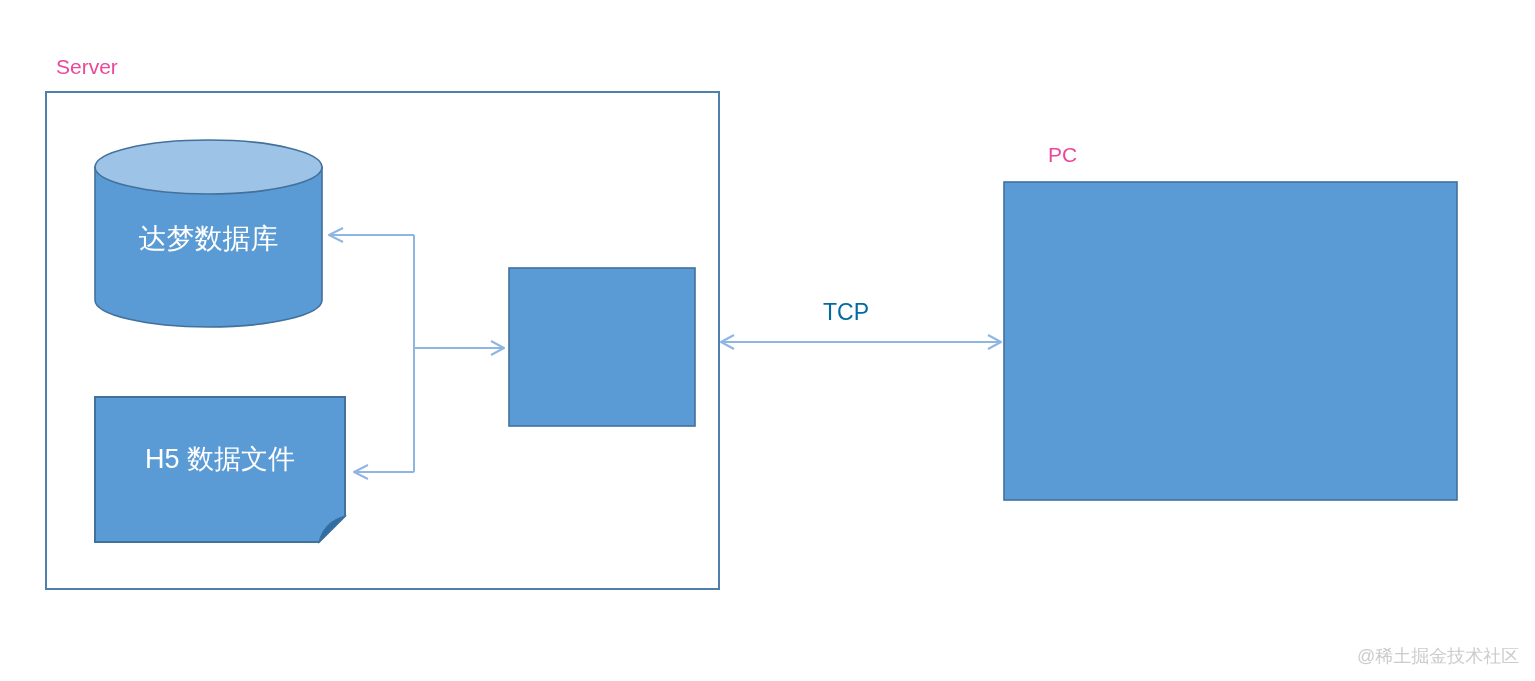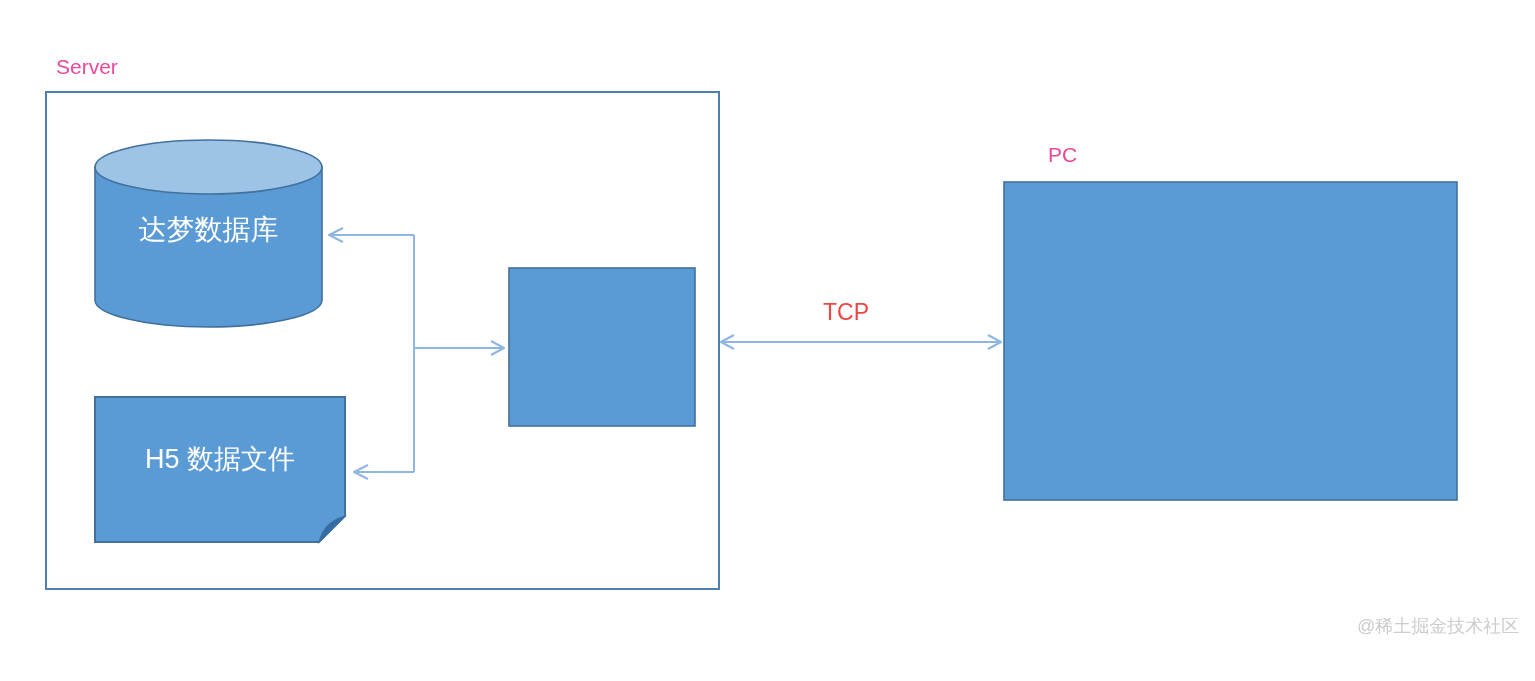--- a/index.html
+++ b/index.html
@@ -43,46 +43,46 @@
     display: flex;
     flex-direction: column;
     align-items: center;
     justify-content: center;
     color: #ffffff;
     text-align: center;
     white-space: nowrap;
     pointer-events: none;
   }
   .dm-label {
-    left: 95px; top: 156px; width: 227px; height: 160px;
+    left: 95px; top: 165px; width: 227px; height: 160px;
     font-size: 28px; padding-bottom: 12px;
   }
   .doc-label {
     left: 95px; top: 397px; width: 250px; height: 148px;
     font-size: 27px; padding-bottom: 24px;
   }
   .h5server-label {
     left: 509px; top: 268px; width: 186px; height: 158px;
     font-size: 24px;
   }
   .pc-node-label {
     left: 1004px; top: 182px; width: 453px; height: 318px;
     font-size: 26px; line-height: 37px;
   }
   .tcp-label {
     position: absolute;
     left: 781px; top: 297px; width: 130px;
     text-align: center;
-    color: #ef4444;
+    color: #0369a1;
     font-size: 23px;
     line-height: 30px;
   }
   .watermark {
     position: absolute;
-    left: 1357px; top: 615px;
+    left: 1357px; top: 645px;
     color: #cccccc;
     font-size: 18px;
     line-height: 23px;
     white-space: nowrap;
   }
 </style>
 </head>
 <body>
 
 <div class="canvas">

